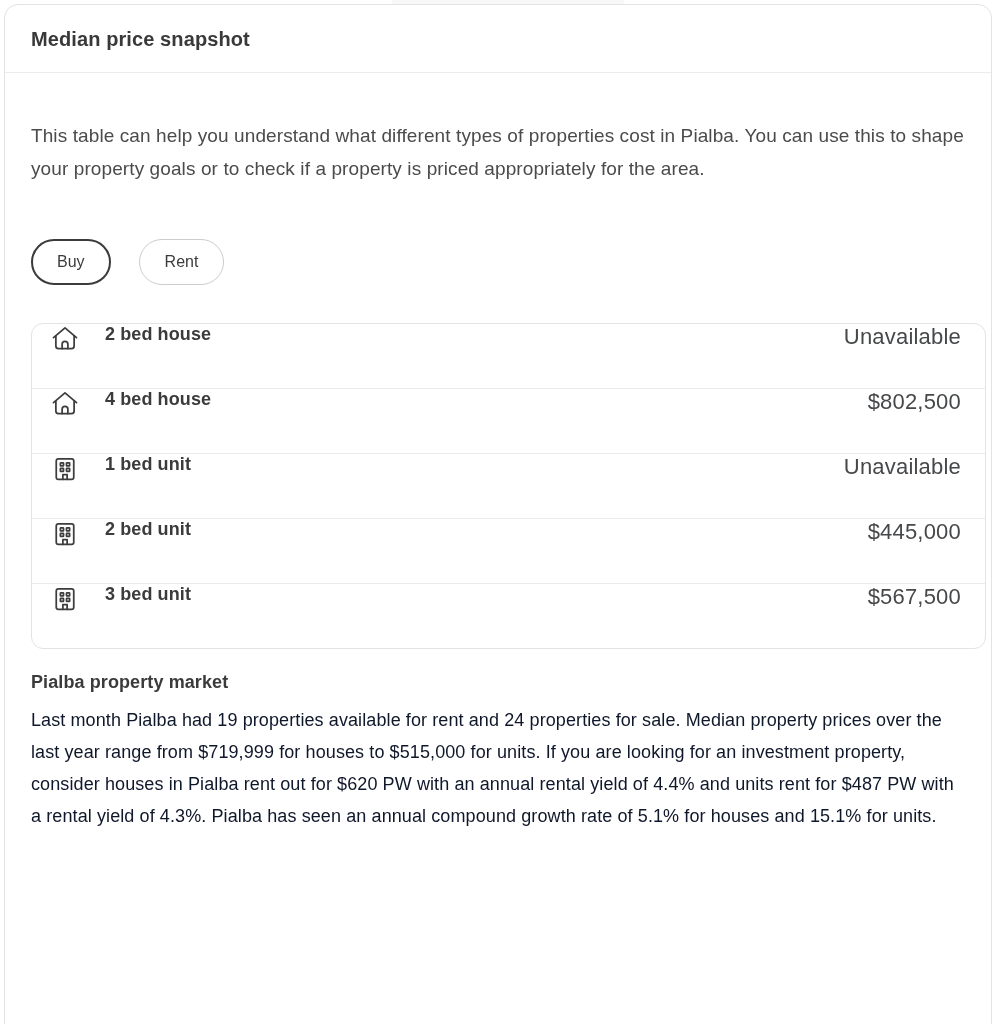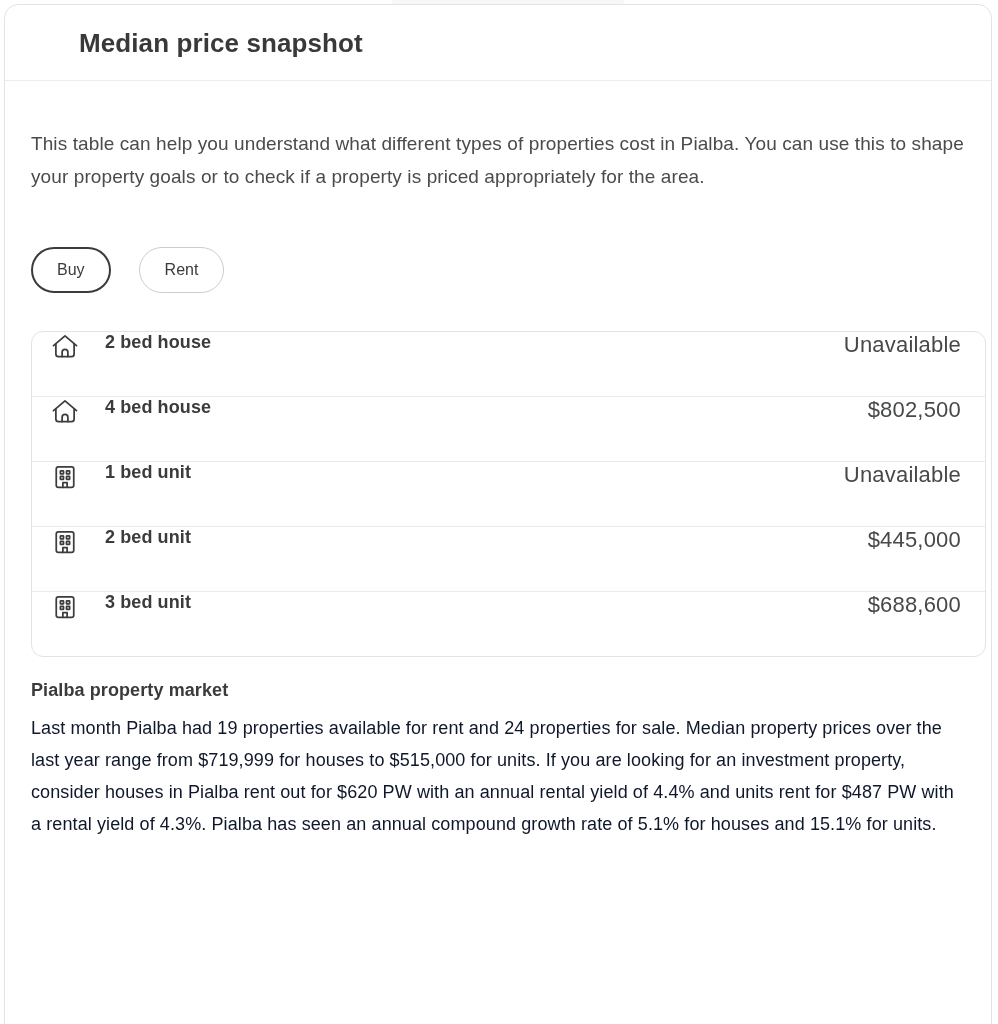--- a/index.html
+++ b/index.html
@@ -35,25 +35,24 @@
     border: 1px solid #e3e3e5;
     border-radius: 14px;
     background: #ffffff;
     box-sizing: border-box;
   }
   .card-header {
     padding: 23px 26px 21px 26px;
     border-bottom: 1px solid #ececec;
   }
   .card-title {
-    font-size: 26px;
+    font-size: 20px;
     font-weight: 700;
     color: #393939;
     letter-spacing: 0.1px;
-    margin-left: 48px;
   }
   .card-body {
     padding: 0 26px;
   }
   .description {
     margin-top: 46px;
     font-size: 19px;
     line-height: 33px;
     color: #4b4b4b;
     max-width: 934px;
@@ -231,21 +230,21 @@
       <svg viewBox="0 0 24 24" fill="none" stroke="#3d3d3d" stroke-width="1.4" stroke-linecap="round" stroke-linejoin="round">
         <rect x="5" y="3.8" width="14" height="16.4" rx="1.7"></rect>
         <rect x="8.3" y="7" width="2.5" height="2.5" rx="0.4"></rect>
         <rect x="13.2" y="7" width="2.5" height="2.5" rx="0.4"></rect>
         <rect x="8.3" y="11.4" width="2.5" height="2.5" rx="0.4"></rect>
         <rect x="13.2" y="11.4" width="2.5" height="2.5" rx="0.4"></rect>
         <path d="M10.3 20.2 V16.4 h3.4 v3.8"></path>
       </svg>
     </span>
     <span class="row-label">3 bed unit</span>
-    <span class="row-value">$688,600</span>
+    <span class="row-value">$567,500</span>
   </div>
 </div>
 
     <div class="market-heading">Pialba property market</div>
     <p class="market-body">Last month Pialba had 19 properties available for rent and 24 properties for sale. Median property prices over the last year range from $719,999 for houses to $515,000 for units. If you are looking for an investment property, consider houses in Pialba rent out for $620 PW with an annual rental yield of 4.4% and units rent for $487 PW with a rental yield of 4.3%. Pialba has seen an annual compound growth rate of 5.1% for houses and 15.1% for units.</p>
 
   </div>
 </div>
 
 </body></html>

